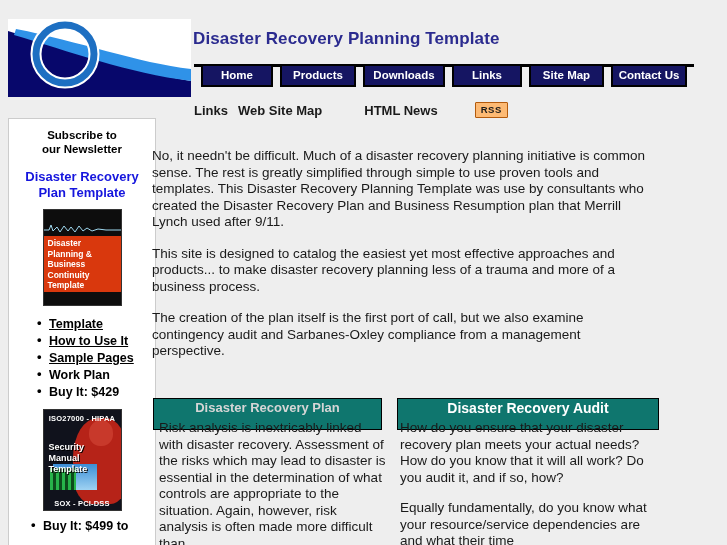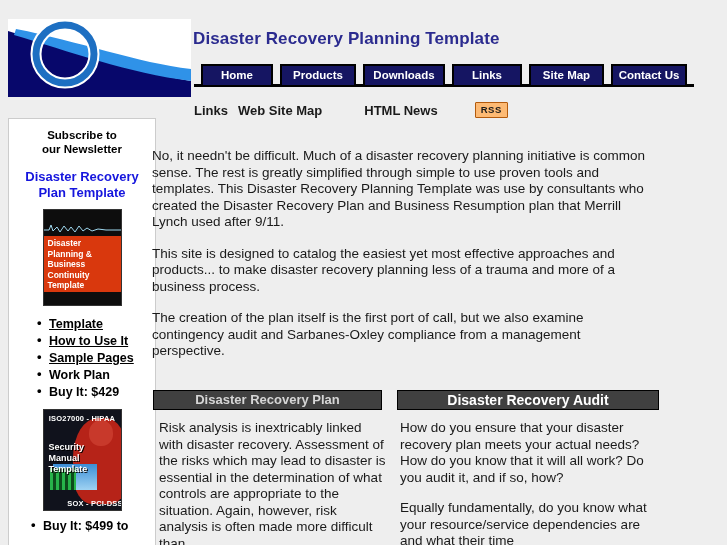--- a/index.html
+++ b/index.html
@@ -50,21 +50,21 @@
     letter-spacing: 0.1px;
     white-space: nowrap;
   }
 
   
   .navbar {
     position: absolute;
     left: 194px;
     top: 64px;
     display: flex;
-    align-items: flex-end;
+    align-items: flex-start;
   }
   .nav-cap {
     width: 7px;
     height: 3px;
     background: #000000;
   }
   .nav-link {
     display: block;
     background: #151562;
     border: 2px solid #000000;
@@ -240,21 +240,21 @@
   .cover2 .c2-bars {
     position: absolute; left: 6px; bottom: 20px; width: 26px; height: 22px;
     background: repeating-linear-gradient(90deg, #27b34a 0 3px, #0d4a1c 3px 6px);
   }
   .cover2 .c2-mid {
     position: absolute; left: 5px; top: 32px;
     font-size: 9px; font-weight: bold; color: #ffffff; line-height: 11px;
     text-shadow: 1px 1px 0 #000000;
   }
   .cover2 .c2-bot {
-    position: absolute; left: 13px; bottom: 2px; width: 100%; text-align: center;
+    position: absolute; left: 0; bottom: 2px; width: 100%; text-align: center;
     font-size: 7.5px; font-weight: bold; color: #ffffff; letter-spacing: 0.2px;
   }
   .side-list2 {
     margin: 7px 0 0 0;
     padding: 0 0 0 22px;
     list-style: none;
     font-size: 12.5px;
     font-weight: bold;
     color: #000000;
     line-height: 16px;
@@ -282,23 +282,23 @@
 
   .col-heads {
     position: absolute;
     left: 153px;
     top: 386px;
     width: 574px;
     height: 22px;
   }
   .col-head {
     position: absolute;
-    top: 4px;
-    height: 20px;
-    background: #404040;
+    top: 12px;
+    height: 32px;
+    background: #0f766e;
     border: 1px solid #000000;
     box-sizing: border-box;
     text-align: center;
     line-height: 18px;
   }
   .col-head.left {
     left: 0;
     width: 229px;
     color: #d6d6d6;
     font-size: 13px;

